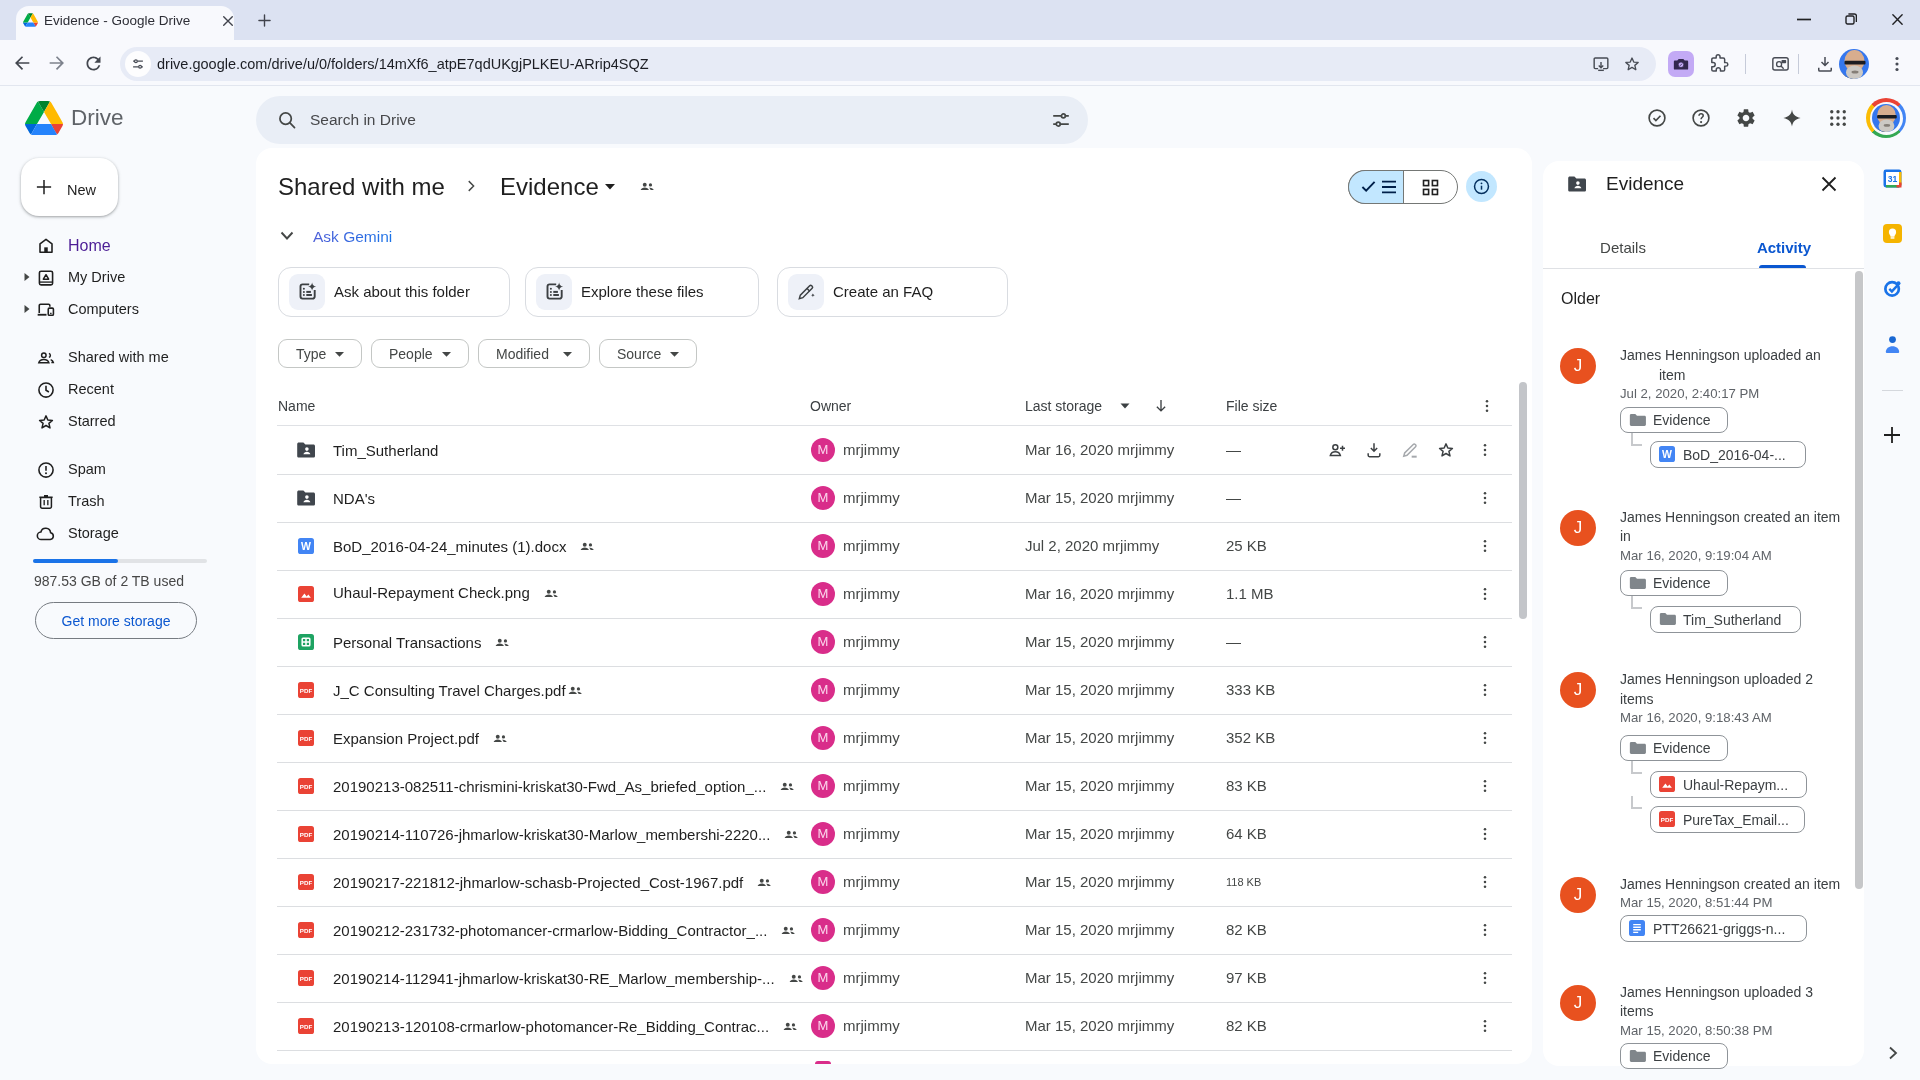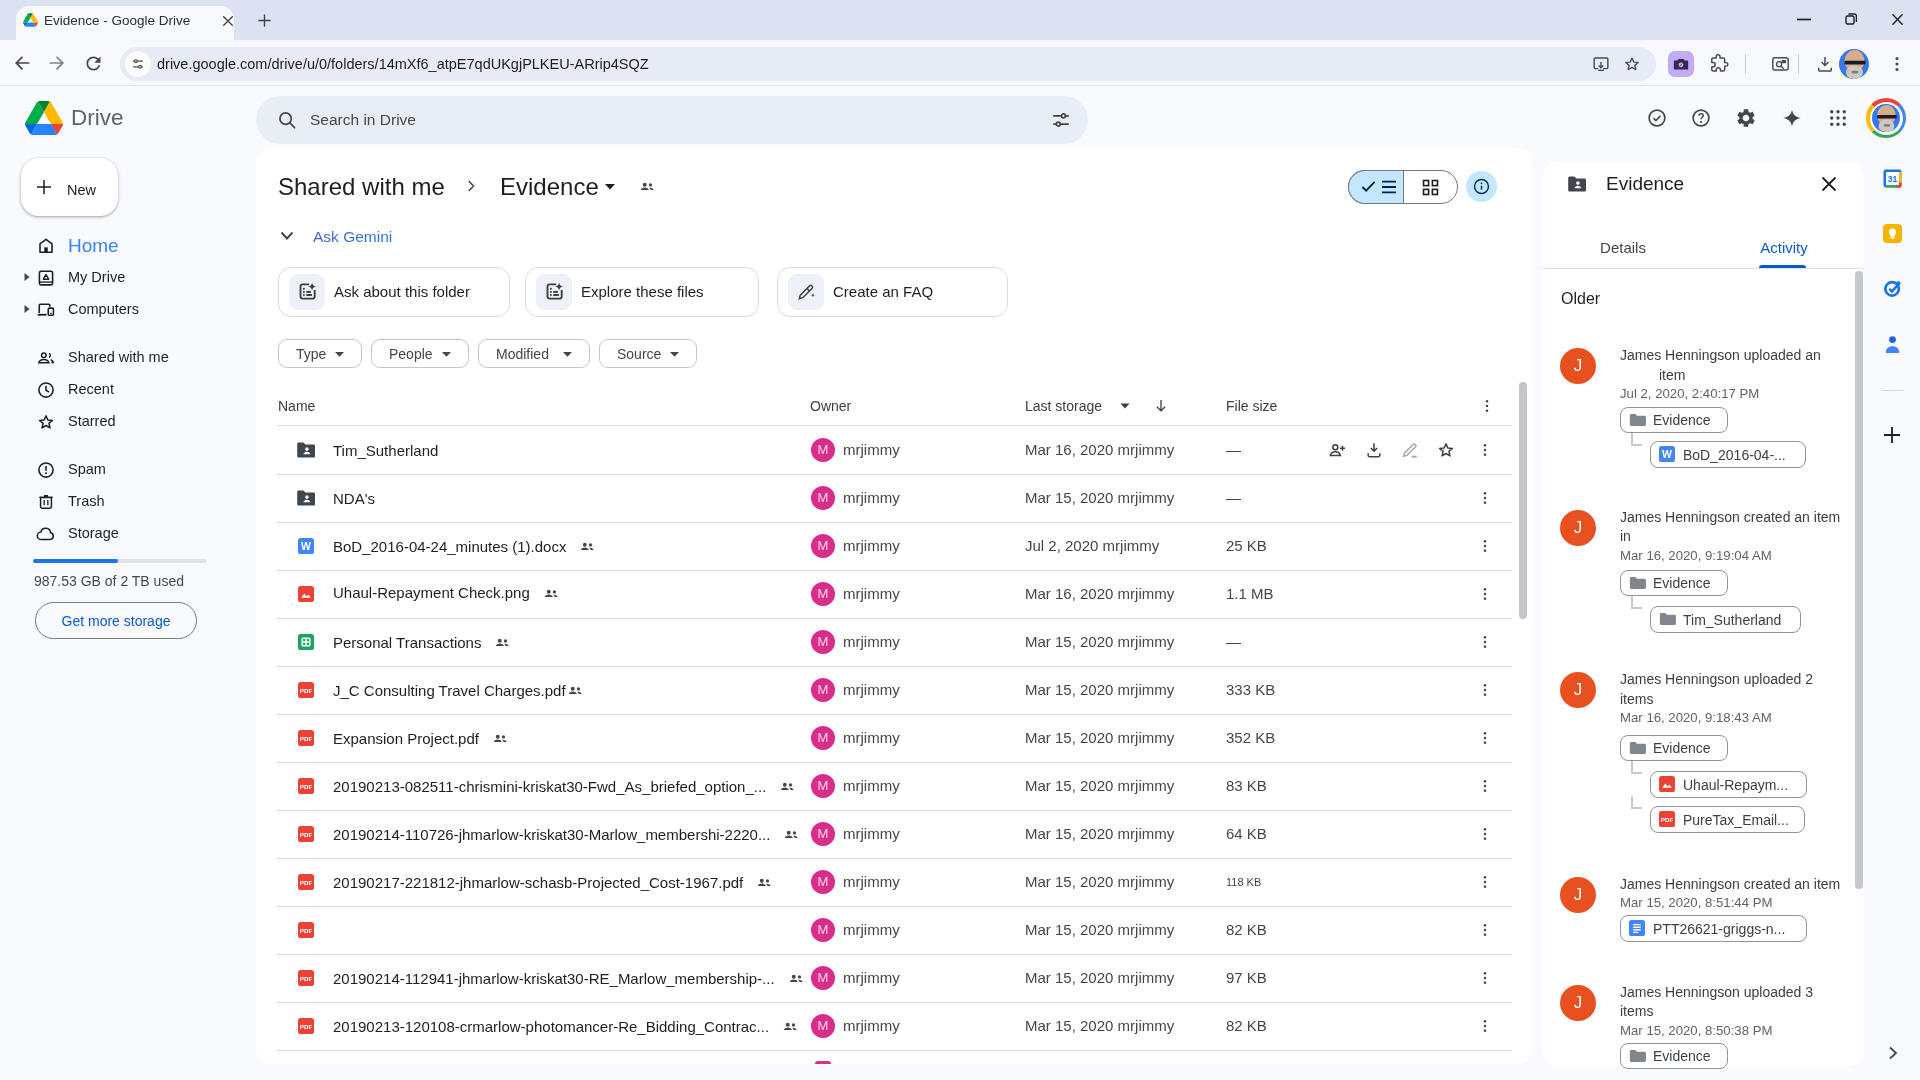--- a/index.html
+++ b/index.html
@@ -193,21 +193,21 @@
 <div class="a" style="left:21px;top:158px;width:97px;height:58px;border-radius:18px;background:#fff;box-shadow:0 1px 2px rgba(60,64,67,.3),0 1px 3px 1px rgba(60,64,67,.15)"></div>
 <svg class="a" style="left:35px;top:178px" width="18" height="18" viewBox="0 0 24 24">
       <path d="M12 2.5v19M2.5 12h19" stroke="#1f1f1f" stroke-width="2"></path>
     </svg>
 <div class="tx" style="left:67px;top:181px;font-size:14.5px;line-height:18px;font-weight:500;color:#1f1f1f">New</div>
 
 <svg class="a" style="left:36px;top:236px" width="20" height="20" viewBox="0 0 24 24">
       <path d="M4.8 19.5h14.4V9.4L12 4.1 4.8 9.4z" fill="none" stroke="#1f1f1f" stroke-width="1.9" stroke-linejoin="round"></path>
       <rect x="9.9" y="13.6" width="4.2" height="5.9" fill="#1f1f1f"></rect>
     </svg>
-<div class="tx" style="left:68px;top:236px;font-size:19px;line-height:19px;color:#3b82f6">Home</div>
+<div class="tx" style="left:68px;top:236px;font-size:16px;line-height:19px;color:#4c1d95">Home</div>
 <svg class="a" style="left:23px;top:272px" width="8" height="10" viewBox="0 0 8 10">
       <path d="M1.5 1l5 4-5 4z" fill="#444746"></path>
     </svg>
 <svg class="a" style="left:36px;top:268px" width="20" height="20" viewBox="0 0 24 24">
       <rect x="4.1" y="3.8" width="15.8" height="16.4" rx="2" fill="none" stroke="#1f1f1f" stroke-width="1.9"></rect>
       <path d="M12 8l3.2 5.4H8.8z" fill="none" stroke="#1f1f1f" stroke-width="1.8" stroke-linejoin="round"></path>
       <path d="M4.5 16.9h15" stroke="#1f1f1f" stroke-width="1.6"></path>
     </svg>
 <div class="tx" style="left:68px;top:268px;font-size:14.5px;line-height:19px;color:#1f1f1f">My Drive</div>
 <svg class="a" style="left:23px;top:304px" width="8" height="10" viewBox="0 0 8 10">
@@ -670,20 +670,31 @@
         <circle cx="12" cy="12" r="1.7"></circle>
         <circle cx="12" cy="18.4" r="1.7"></circle>
       </g>
     </svg>
 <div class="a" style="left:277px;top:906px;width:1235px;height:1px;background:#dcdee1"></div>
 
 <svg class="a" style="left:298px;top:922px" width="16" height="16" viewBox="0 0 16 16">
       <rect width="16" height="16" rx="2.6" fill="#ea4335"></rect>
       <text x="8" y="11" font-family="Liberation Sans,sans-serif" font-size="6.2" font-weight="bold" fill="#fff" text-anchor="middle">PDF</text>
     </svg>
+<div class="a" style="left:333px;top:920px;display:flex;align-items:center;gap:12px;height:20px">
+      <span style="font-size:15px;font-weight:500;color:#1f1f1f;white-space:nowrap">20190212-231732-photomancer-crmarlow-Bidding_Contractor_...</span>
+      <svg style="position:relative;flex:none;top:0" width="18" height="18" viewBox="0 0 24 24">
+        <g fill="#444746">
+          <circle cx="9" cy="10.3" r="2.6"></circle>
+          <path d="M3.5 17.3c.6-2.2 2.9-3.4 5.5-3.4s4.9 1.2 5.5 3.4z"></path>
+          <circle cx="16.6" cy="10.6" r="2.2"></circle>
+          <path d="M16 14.2c2.3.1 4.3 1.2 4.9 3.1h-4.1c-.3-1.3-1-2.4-2-3z"></path>
+        </g>
+      </svg>
+    </div>
 <div class="a" style="left:811px;top:918px;width:24px;height:24px;border-radius:50%;background:#d92d8a"></div>
 <div class="tx" style="left:811px;top:918px;width:24px;text-align:center;font-size:13px;line-height:24px;font-weight:500;color:#fbd7ec">M</div>
 <div class="tx" style="left:843px;top:920px;font-size:15px;line-height:20px;color:#444746">mrjimmy</div>
 <div class="tx" style="left:1025px;top:920px;font-size:15px;line-height:20px;color:#444746">Mar 15, 2020&nbsp;mrjimmy</div>
 <div class="tx" style="left:1226px;top:920px;font-size:15px;line-height:20px;color:#444746">82 KB</div>
 <svg class="a" style="left:1476px;top:921px" width="18" height="18" viewBox="0 0 24 24">
       <g fill="#444746">
         <circle cx="12" cy="5.6" r="1.7"></circle>
         <circle cx="12" cy="12" r="1.7"></circle>
         <circle cx="12" cy="18.4" r="1.7"></circle>
@@ -755,21 +766,21 @@
 <svg class="a" style="left:1567px;top:175px" width="20" height="18" viewBox="0 0 20 18">
       <path fill="#40464d" d="M1.2 3.1c0-.9.7-1.6 1.6-1.6h4.6l2 2h8c.9 0 1.6.7 1.6 1.6v9.8c0 .9-.7 1.6-1.6 1.6H2.8c-.9 0-1.6-.7-1.6-1.6z"></path>
       <circle cx="10.9" cy="8.1" r="1.8" fill="#fff"></circle>
       <path d="M7.4 13.3c.4-1.6 1.9-2.5 3.5-2.5s3.1.9 3.5 2.5z" fill="#fff"></path>
     </svg>
 <div class="tx" style="left:1606px;top:172px;font-size:19px;line-height:24px;color:#1f1f1f">Evidence</div>
 <svg class="a" style="left:1820px;top:175px" width="18" height="18" viewBox="0 0 18 18">
       <path d="M2.5 2.5l13 13M15.5 2.5l-13 13" stroke="#1f1f1f" stroke-width="1.8"></path>
     </svg>
 <div class="tx" style="left:1543px;top:238px;width:160px;text-align:center;font-size:15px;line-height:19px;font-weight:500;color:#444746">Details</div>
-<div class="tx" style="left:1704px;top:238px;width:160px;text-align:center;font-size:15px;line-height:19px;font-weight:400;color:#0b57d0">Activity</div>
+<div class="tx" style="left:1704px;top:238px;width:160px;text-align:center;font-size:15px;line-height:19px;font-weight:700;color:#0b57d0">Activity</div>
 <div class="a" style="left:1759px;top:265px;width:47px;height:4px;border-radius:3px 3px 0 0;background:#0b57d0"></div>
 <div class="a" style="left:1543px;top:268px;width:321px;height:1px;background:#dfe1e5"></div>
 <div class="tx" style="left:1561px;top:289px;font-size:16px;line-height:20px;font-weight:500;color:#1f1f1f">Older</div>
 <div class="a" style="left:1560px;top:348px;width:36px;height:36px;border-radius:50%;background:#e8511f"></div>
 <div class="tx" style="left:1560px;top:348px;width:36px;text-align:center;font-size:17px;line-height:36px;color:#fff">J</div>
 <div class="tx" style="left:1620px;top:345px;font-size:14px;line-height:20px;color:#3c4043">James Henningson uploaded an</div>
 <div class="tx" style="left:1659px;top:364.7px;font-size:14px;line-height:20px;color:#3c4043">item</div>
 <div class="tx" style="left:1620px;top:386.4px;font-size:13.2px;line-height:16px;color:#5f6368">Jul 2, 2020, 2:40:17 PM</div>
 <div class="a" style="left:1620px;top:407px;width:108px;height:26px;border:1px solid #8f9499;border-radius:8px;background:#fff"></div>
     <svg class="a" style="left:1629px;top:413px" width="17" height="14" viewBox="0 0 20 16">

